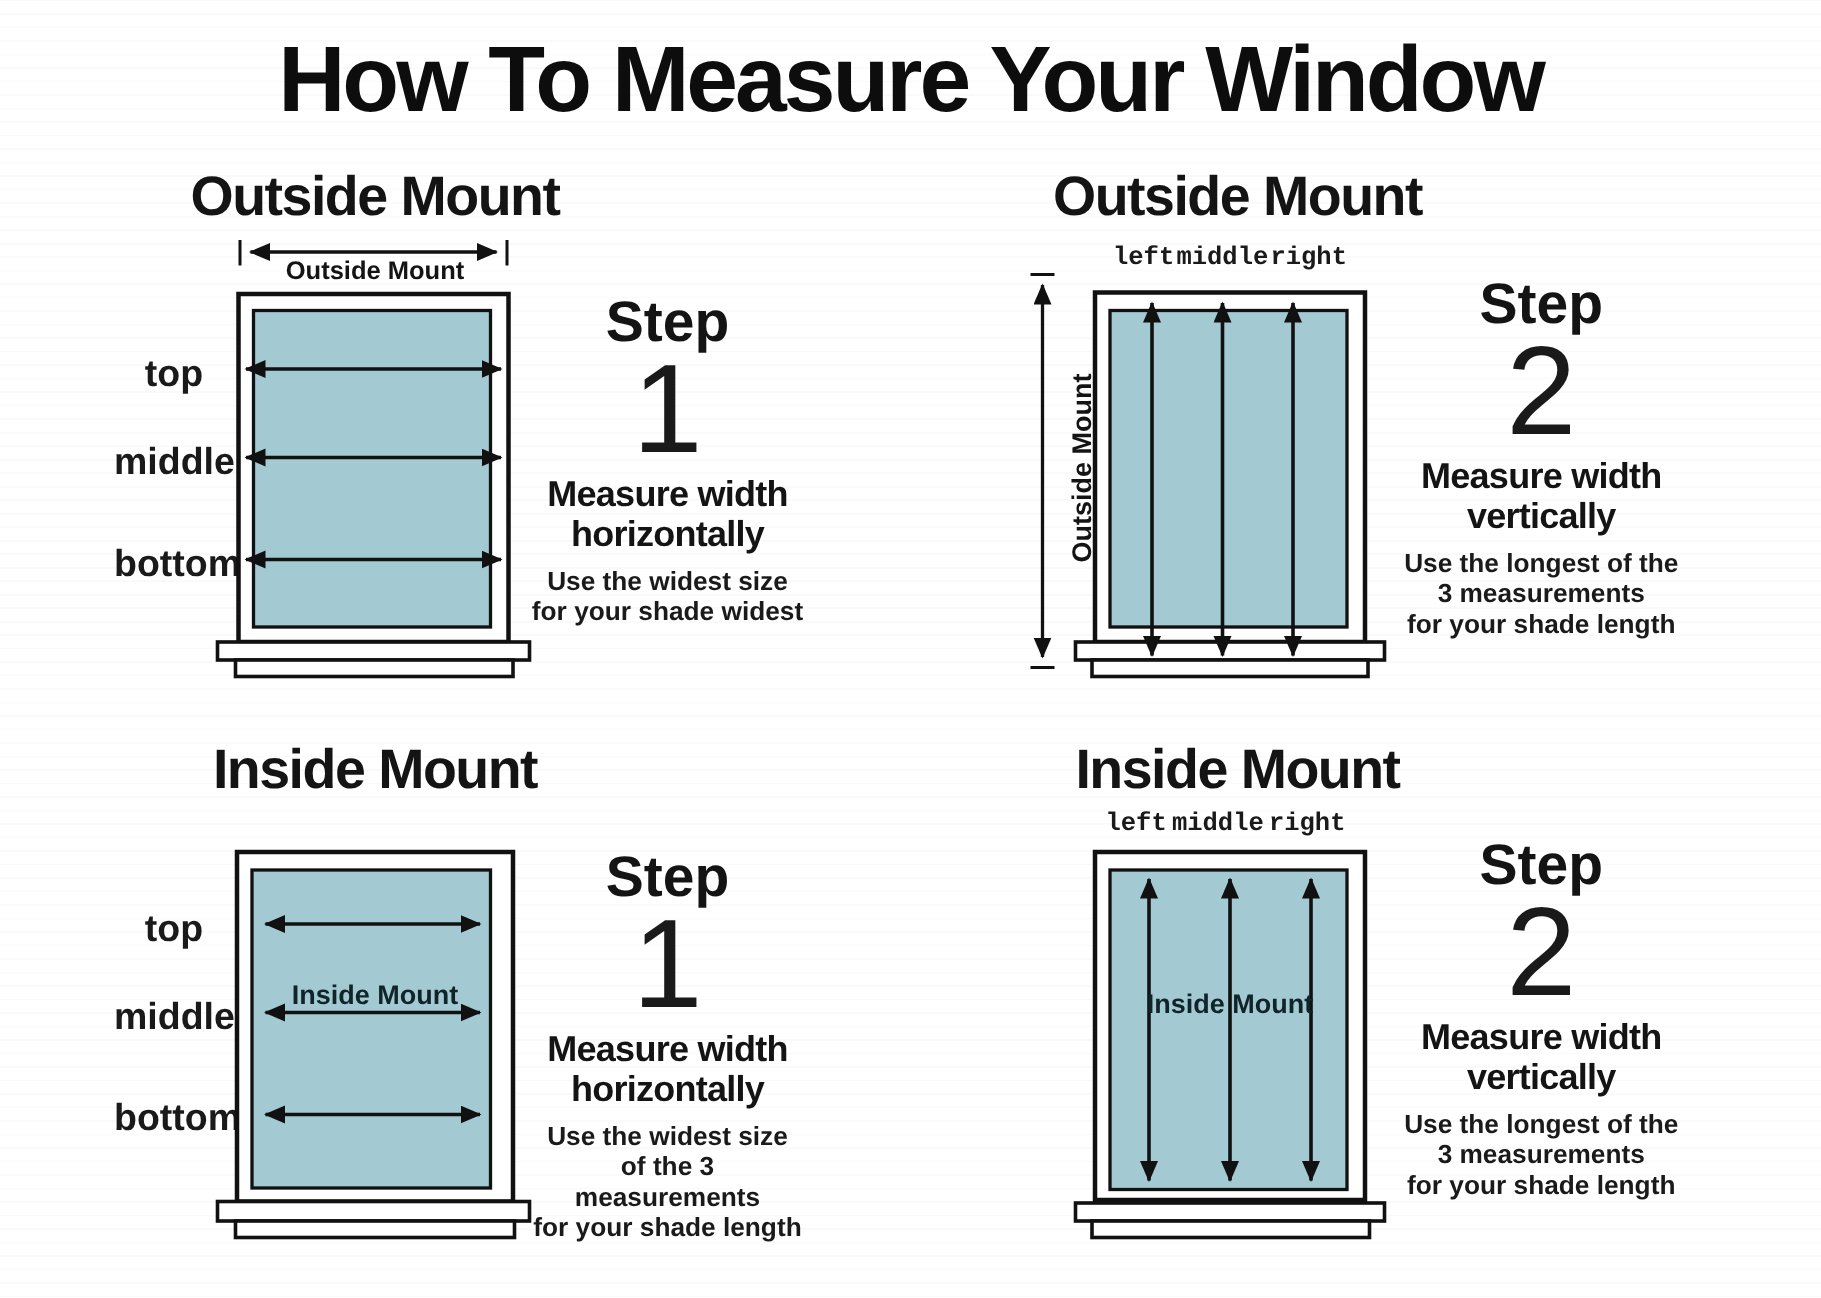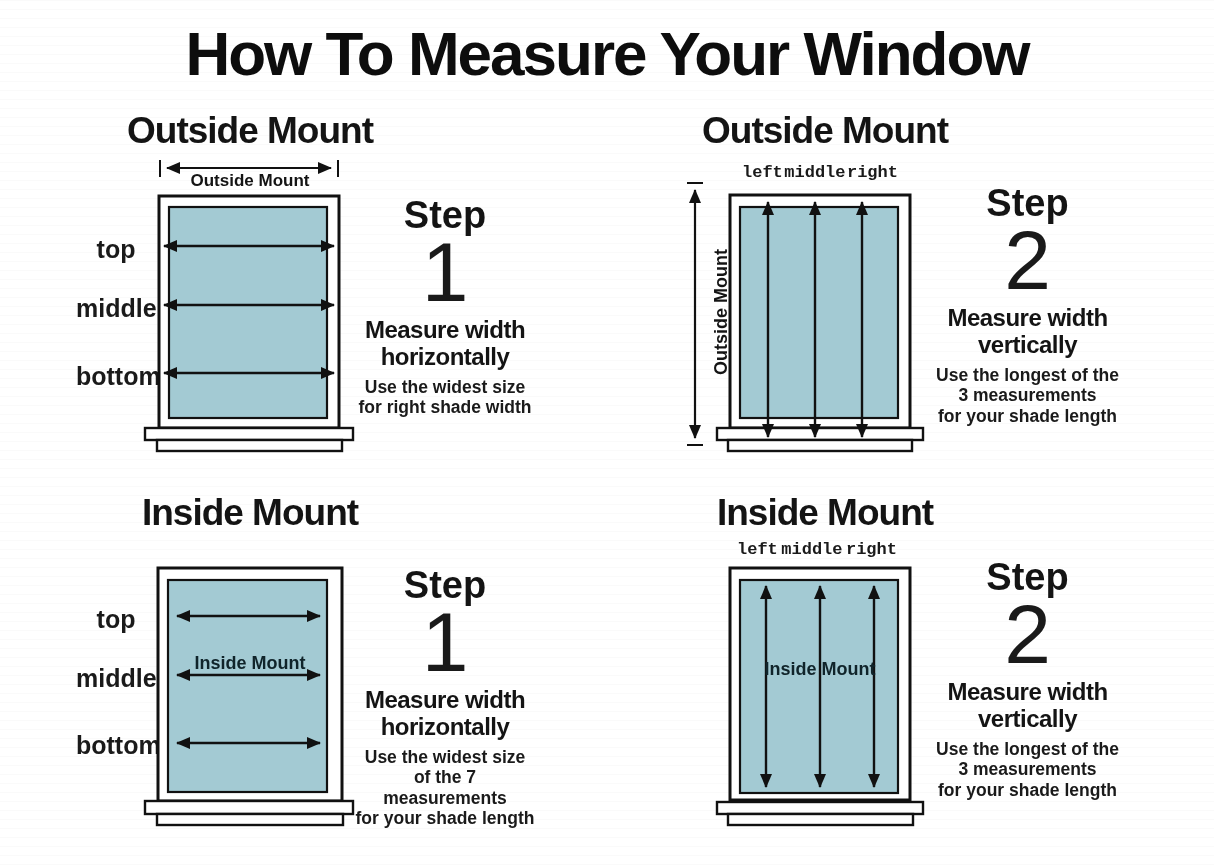--- a/index.html
+++ b/index.html
@@ -71,21 +71,21 @@
     <div class="abs small-label" style="left:84px;top:235px;width:64px;">top</div>
     <div class="abs small-label" style="left:76px;top:294px;width:80px;">middle</div>
     <div class="abs small-label" style="left:76px;top:362px;width:80px;">bottom</div>
 
     <div class="abs step-block" style="left:350px;top:196px;width:190px;">
       <div class="step-word">Step</div>
       <div class="step-num">1</div>
       <div class="step-line first">Measure width</div>
       <div class="step-line">horizontally</div>
       <div class="step-note first">Use the widest size</div>
-      <div class="step-note">for right shade width</div>
+      <div class="step-note">for your shade widest</div>
     </div>
   </div>
 
   <div>
     <div class="abs quad-heading" style="left:675px;top:110px;">Outside Mount</div>
 
     <div class="abs col-labels" style="left:742px;top:163px;width:156px;">
       <span>left</span>
       <span>middle</span>
       <span>right</span>
@@ -149,21 +149,21 @@
     <div class="abs small-label" style="left:84px;top:605px;width:64px;">top</div>
     <div class="abs small-label" style="left:76px;top:664px;width:80px;">middle</div>
     <div class="abs small-label" style="left:76px;top:731px;width:80px;">bottom</div>
 
     <div class="abs step-block" style="left:350px;top:566px;width:190px;">
       <div class="step-word">Step</div>
       <div class="step-num">1</div>
       <div class="step-line first">Measure width</div>
       <div class="step-line">horizontally</div>
       <div class="step-note first">Use the widest size</div>
-      <div class="step-note">of the 7 measurements</div>
+      <div class="step-note">of the 3 measurements</div>
       <div class="step-note">for your shade length</div>
     </div>
   </div>
 
   <div>
     <div class="abs quad-heading" style="left:675px;top:492px;">Inside Mount</div>
 
     <div class="abs col-labels" style="left:737px;top:540px;width:160px;">
       <span>left</span>
       <span>middle</span>

